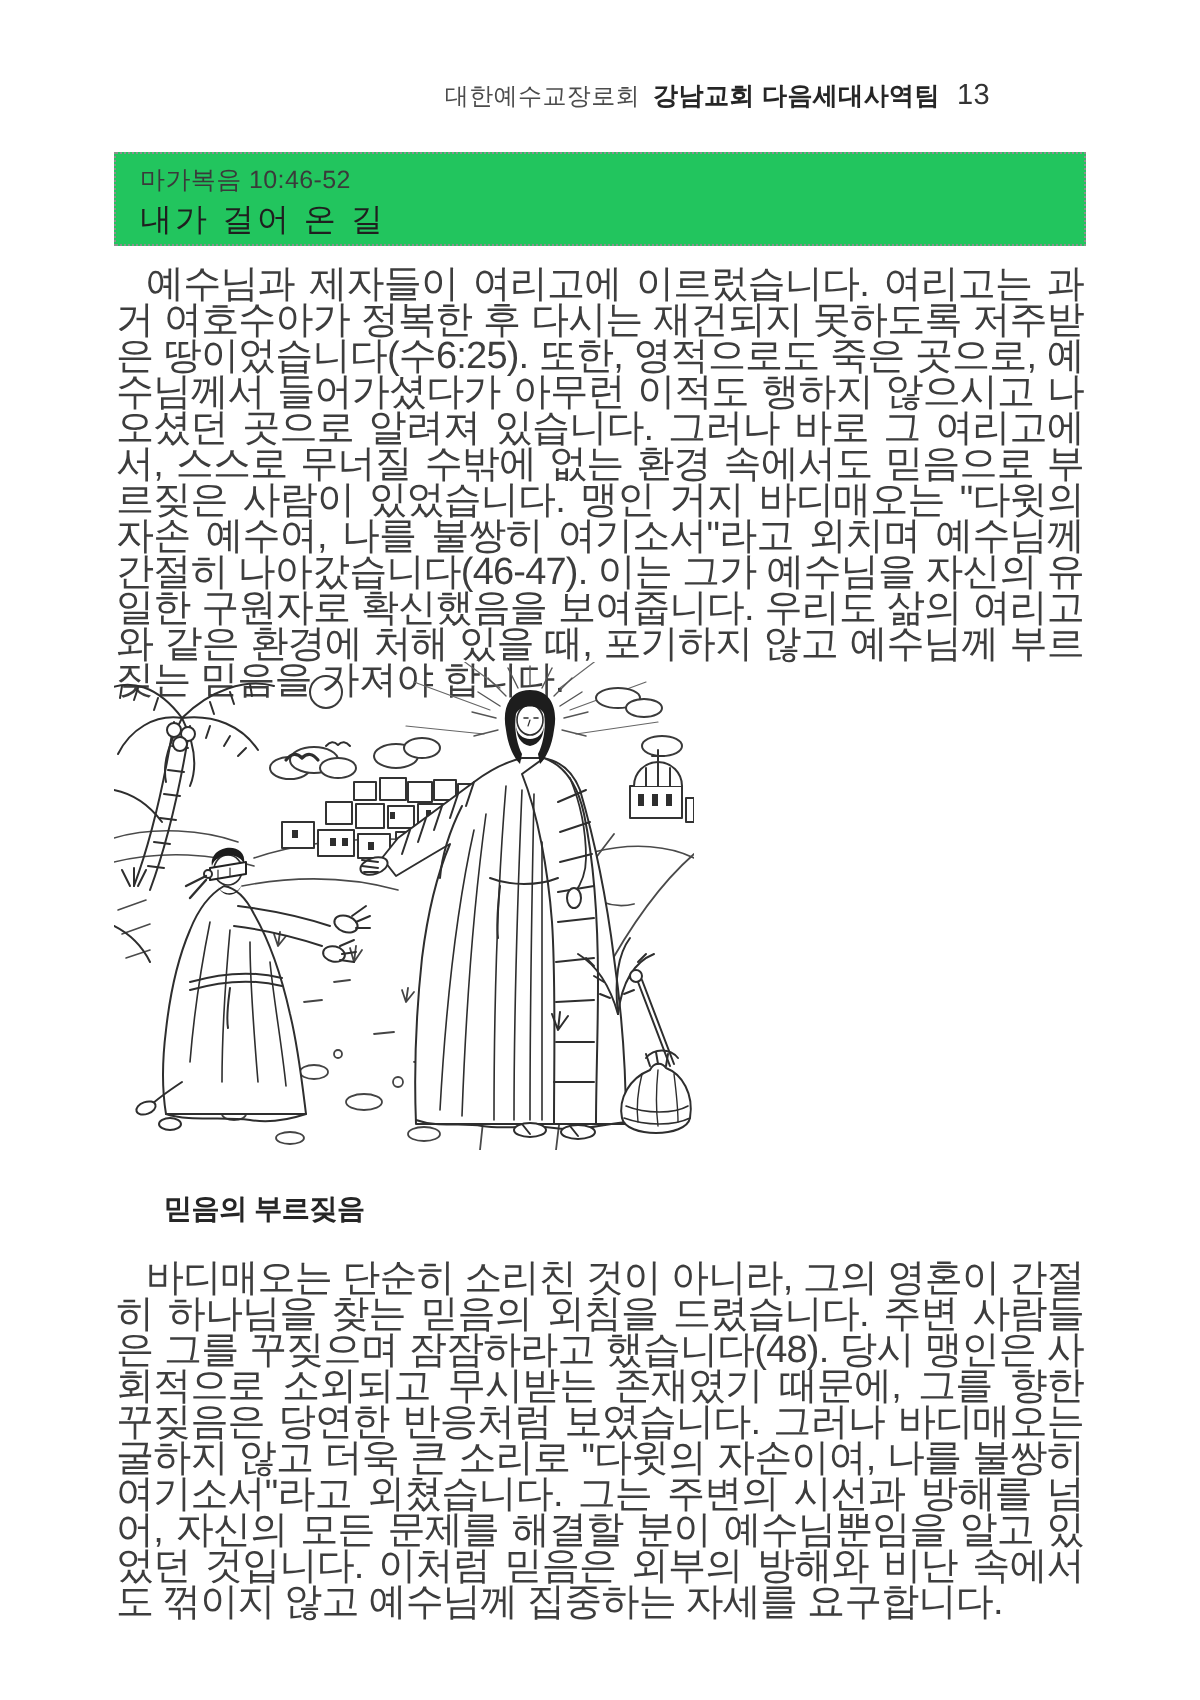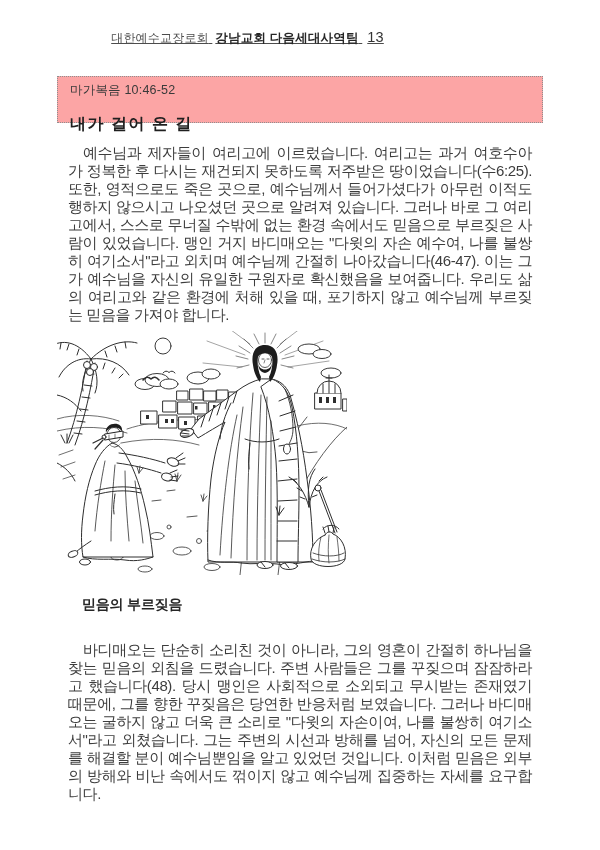--- a/index.html
+++ b/index.html
@@ -2,36 +2,36 @@
 <html><head>
 <meta charset="utf-8">
 <style>
   html,body { margin:0; padding:0; background:#ffffff; }
   .page {
     position:relative; width:600px; height:850px; background:#ffffff;
     font-family:"Liberation Sans","DejaVu Sans",sans-serif;
     color:#3d3d3d; overflow:hidden;
   }
   .header {
-    position:absolute; top:29px; left:0; width:495px;
-    text-align:center; font-size:12px; color:#4c4c4c;
-    letter-spacing:0.2px; white-space:nowrap;text-decoration:underline;
+    position:absolute; top:40px; left:0; width:495px;
+    text-align:right; font-size:12px; color:#4c4c4c;
+    letter-spacing:0.2px; white-space:nowrap;
   }
   .header .team { font-weight:bold; color:#262626; font-size:12.5px; margin-left:3px; }
   .header .pagenum { font-size:14.5px; color:#333333; margin-left:5px; font-weight:500; }
   .scripture-box {
     position:absolute; left:57px; right:57px; top:76px; height:47px;
     border:1.5px dotted #8f8f8f; box-sizing:border-box;
-    padding:5px 0 0 12px; background:#fca5a5;
+    padding:5px 0 0 12px; background:#22c55e;
   }
   .scripture-box .ref { font-size:12.5px; color:#3a3a3a; letter-spacing:0.2px; }
-  .scripture-box .title { font-size:16px; font-weight:bold; color:#1f1f1f; margin-top:15px; letter-spacing:1.5px; }
+  .scripture-box .title { font-size:16px; font-weight:normal; color:#1f1f1f; margin-top:1px; letter-spacing:1.5px; }
   .para {
-    position:absolute; left:58px; right:58px; margin:10px;
-    text-align:justify; font-size:15px; line-height:18px;
+    position:absolute; left:58px; right:58px; margin:0;
+    text-align:justify; font-size:19px; line-height:18px;
     letter-spacing:-0.4px; color:#3d3d3d; text-indent:15px;
     word-break:break-all;
   }
   .p1 { top:134px; }
   .p2 { top:631px; }
   .sec-h {
     position:absolute; left:70px; margin:12px;
     font-size:14px; font-weight:bold; color:#262626; letter-spacing:-0.2px;
   }
   .h1 { top:584px; }

